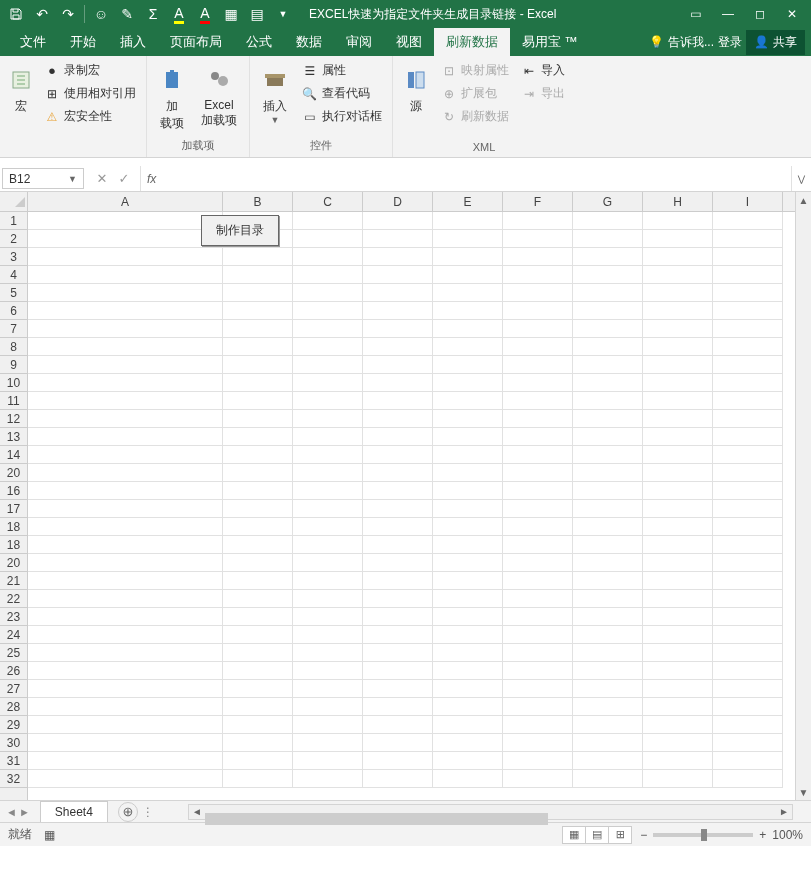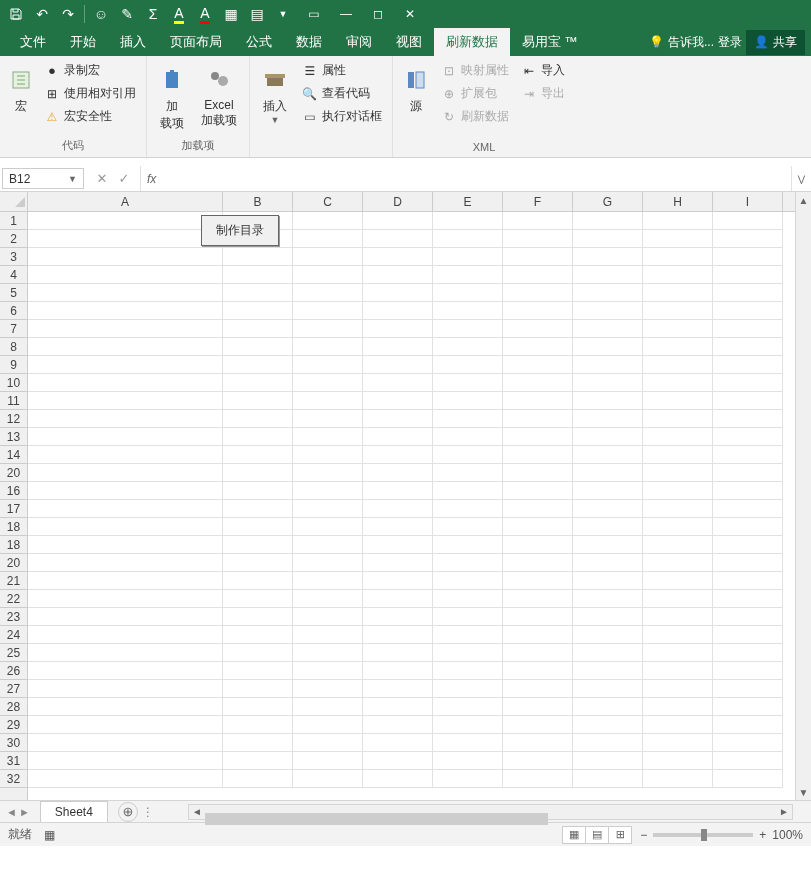--- a/index.html
+++ b/index.html
@@ -97,20 +97,21 @@
     <div class="qat-btn">
         <span style="border-bottom:3px solid #ffff00">A</span>
       </div>
     <div class="qat-btn">
         <span style="border-bottom:3px solid #ff0000">A</span>
       </div>
     <div class="qat-btn">▦</div>
     <div class="qat-btn">▤</div>
     <div class="qat-btn" style="font-size:9px">▼</div>
   </div>
+  <div class="title-text">EXCEL快速为指定文件夹生成目录链接 - Excel</div>
   <div class="win-ctrls">
     <div class="win-btn">▭</div>
     <div class="win-btn">—</div>
     <div class="win-btn">◻</div>
     <div class="win-btn">✕</div>
   </div>
 </div>
 
 <div class="tabs">
   <div class="tab">文件</div>
@@ -154,21 +155,20 @@
         <div class="small-btn">
             <span class="ico">⊞</span>
             <span>使用相对引用</span>
           </div>
         <div class="small-btn">
             <span class="ico" style="color:#e8a030">⚠</span>
             <span>宏安全性</span>
           </div>
       </div>
     </div>
-    <div class="group-label">代码</div>
   </div>
 
   <div class="group">
     <div class="group-body">
       <div class="big-btn" style="width:38px">
         <div class="ico">
             <svg width="24" height="24">
               <path d="M6 4h12v16H6z M10 2h4v4h-4z" fill="#4a86c4"></path>
             </svg>
           </div>
@@ -209,20 +209,21 @@
         <div class="small-btn">
             <span class="ico">🔍</span>
             <span>查看代码</span>
           </div>
         <div class="small-btn">
             <span class="ico">▭</span>
             <span>执行对话框</span>
           </div>
       </div>
     </div>
+    <div class="group-label">控件</div>
   </div>
 
   <div class="group" style="border-right:none">
     <div class="group-body">
       <div class="big-btn" style="width:34px">
         <div class="ico">
             <svg width="24" height="24">
               <rect x="4" y="4" width="6" height="16" fill="#5a8ac4"></rect>
               <rect x="12" y="4" width="8" height="16" fill="#cde" stroke="#5a8ac4"></rect>
             </svg>

